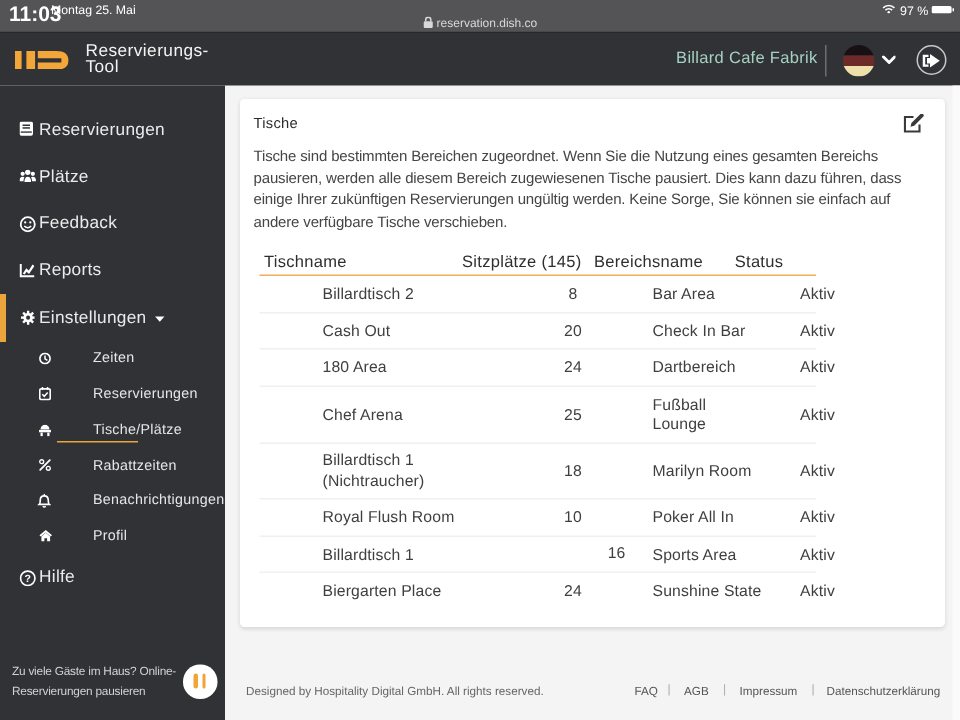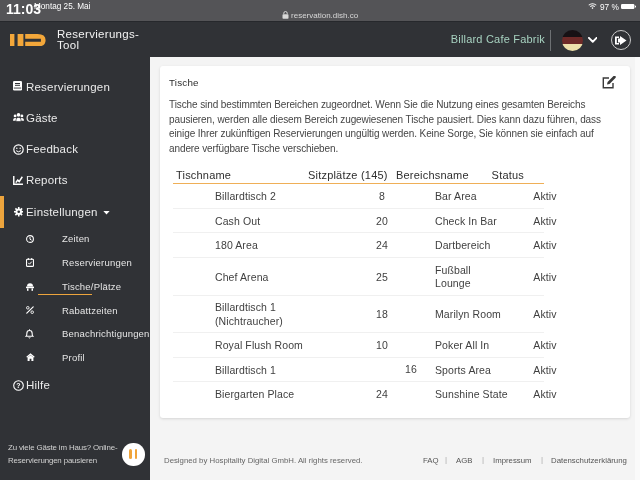--- a/index.html
+++ b/index.html
@@ -109,21 +109,21 @@
 <svg class="ic" style="left:13px;top:113px" width="11" height="9" viewBox="0 0 11 9">
   <g fill="#fff">
     <circle cx="2.1" cy="2.9" r="1.4"></circle>
     <circle cx="8.9" cy="2.9" r="1.4"></circle>
     <path d="M0 7.8 Q0 4.9 2.1 4.9 Q4.2 4.9 4.2 7.8 Z"></path>
     <path d="M6.8 7.8 Q6.8 4.9 8.9 4.9 Q11 4.9 11 7.8 Z"></path>
     <circle cx="5.5" cy="1.9" r="1.8"></circle>
     <path d="M2.9 8.6 Q2.9 4.4 5.5 4.4 Q8.1 4.4 8.1 8.6 Z" stroke="#303236" stroke-width="0.7"></path>
   </g>
 </svg>
-<div class="mi" style="top:112px">Gäste</div>
+<div class="mi" style="top:112px">Plätze</div>
 
 <svg class="ic" style="left:13px;top:143.5px" width="11" height="11" viewBox="0 0 11 11">
   <circle cx="5.5" cy="5.5" r="4.7" fill="none" stroke="#fff" stroke-width="1.2"></circle>
   <circle cx="3.8" cy="4.3" r="0.75" fill="#fff"></circle>
   <circle cx="7.2" cy="4.3" r="0.75" fill="#fff"></circle>
   <path d="M3.2 6.7 Q5.5 8.9 7.8 6.7" fill="none" stroke="#fff" stroke-width="1"></path>
 </svg>
 <div class="mi" style="top:143px">Feedback</div>
 
 <svg class="ic" style="left:13px;top:176px" width="10" height="9" viewBox="0 0 11 10">
@@ -205,21 +205,21 @@
 <div class="abs" id="h1">Tische</div>
 <svg class="abs" style="left:602px;top:76px" width="14" height="13" viewBox="0 0 14 13">
   <path d="M11 7 V11.7 H1.3 V2 H7" fill="none" stroke="#3a3a3a" stroke-width="1.4"></path>
   <path d="M5 8.5 L5.6 6 L11.5 0.1 A0.5 0.5 0 0 1 13.4 1.9 L7.5 7.9 Z" fill="#3a3a3a"></path>
 </svg>
 <div class="abs" id="para">Tische sind bestimmten Bereichen zugeordnet. Wenn Sie die Nutzung eines gesamten Bereichs<br>pausieren, werden alle diesem Bereich zugewiesenen Tische pausiert. Dies kann dazu führen, dass<br>einige Ihrer zukünftigen Reservierungen ungültig werden. Keine Sorge, Sie können sie einfach auf<br>andere verfügbare Tische verschieben.</div>
 
 <div class="th" style="left:176px">Tischname</div>
 <div class="th" style="left:308px;width:70px;text-align:center">Sitzplätze (145)</div>
 <div class="th" style="left:396px">Bereichsname</div>
-<div class="th" style="left:464px;width:60px;text-align:right">Status</div>
+<div class="th" style="left:476px;width:60px;text-align:center">Status</div>
 <div class="abs" id="thline"></div>
 
 <div class="td" style="left:176px;top:190px">Billardtisch 2</div>
 <div class="td" style="left:308px;top:190px;width:70px;text-align:center">8</div>
 <div class="td" style="left:396px;top:190px">Bar Area</div>
 <div class="td" style="left:476px;top:190px;width:60px;text-align:center">Aktiv</div>
 <div class="rl" style="top:207.5px"></div>
 
 <div class="td" style="left:176px;top:214.5px">Cash Out</div>
 <div class="td" style="left:308px;top:214.5px;width:70px;text-align:center">20</div>

